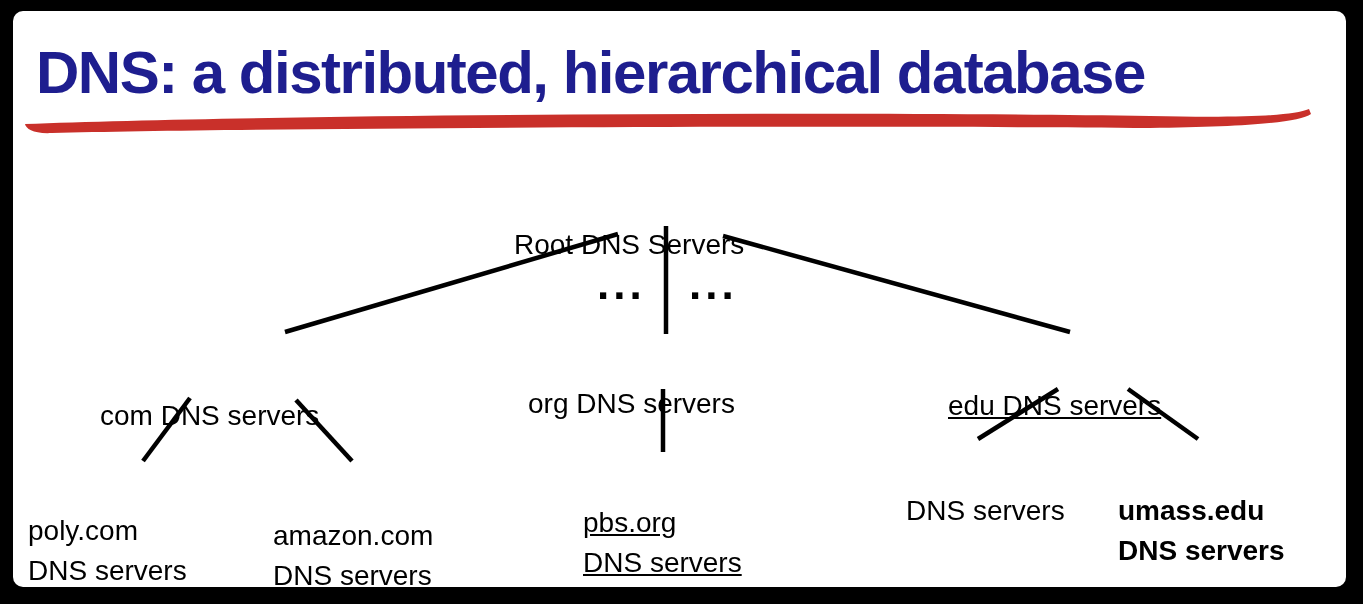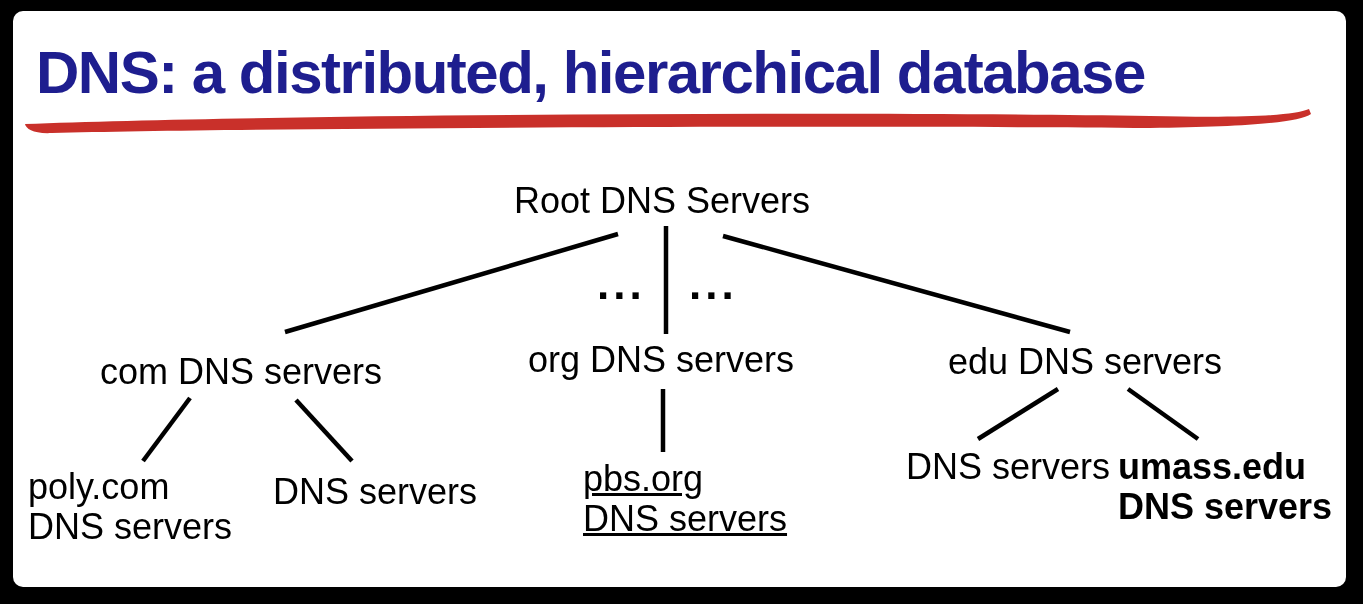--- a/index.html
+++ b/index.html
@@ -42,41 +42,42 @@
   svg.overlay {
     position: absolute;
     left: 0; top: 0;
     width: 1370px; height: 604px;
     pointer-events: none;
   }
   .underline-path { fill: var(--underline-red); }
   .edge { stroke: var(--diagram-black); stroke-width: 4.5; stroke-linecap: butt; }
   .node-label {
     position: absolute;
-    font-size: 36px;
+    font-size: 28px;
     color: var(--diagram-black);
     white-space: nowrap;
     line-height: 40px;
+    margin-top: 44px;
   }
   .leaf-label span { display: block; }
   .dots {
     position: absolute;
     font-size: 44px;
     font-weight: bold;
     letter-spacing: 4px;
     color: var(--diagram-black);
     line-height: 44px;
   }
   
   .root-label   { left: 514px; top: 181px; }
   .dots-left    { left: 597px; top: 262px; }
   .dots-right   { left: 689px; top: 262px; }
   .com-label    { left: 100px; top: 352px; }
   .org-label    { left: 528px; top: 340px; }
-  .edu-label    { left: 948px; top: 342px; }
+  .edu-label    { left: 948px; top: 342px; text-decoration: underline; }
   .yahoo-label  { left: 28px;   top: 467px; }
   .amazon-label { left: 273px;  top: 472px; }
   .pbs-label    { left: 583px;  top: 459px; text-decoration: underline; }
   .poly-label   { left: 906px;  top: 447px; }
   .umass-label  { left: 1118px; top: 447px; font-weight: bold; }
 </style>
 </head>
 <body>
 
 <div class="page">
@@ -111,20 +112,21 @@
 
   <div class="node-label org-label">org DNS servers</div>
   <div class="node-label com-label">com DNS servers</div>
   <div class="node-label edu-label">edu DNS servers</div>
 
   <div class="node-label leaf-label yahoo-label">
     <span>poly.com</span>
     <span>DNS servers</span>
   </div>
   <div class="node-label leaf-label amazon-label">
+    <span>amazon.com</span>
     <span>DNS servers</span>
   </div>
   <div class="node-label leaf-label pbs-label">
     <span>pbs.org</span>
     <span>DNS servers</span>
   </div>
   <div class="node-label leaf-label poly-label">
     <span>DNS servers</span>
   </div>
   <div class="node-label leaf-label umass-label">

